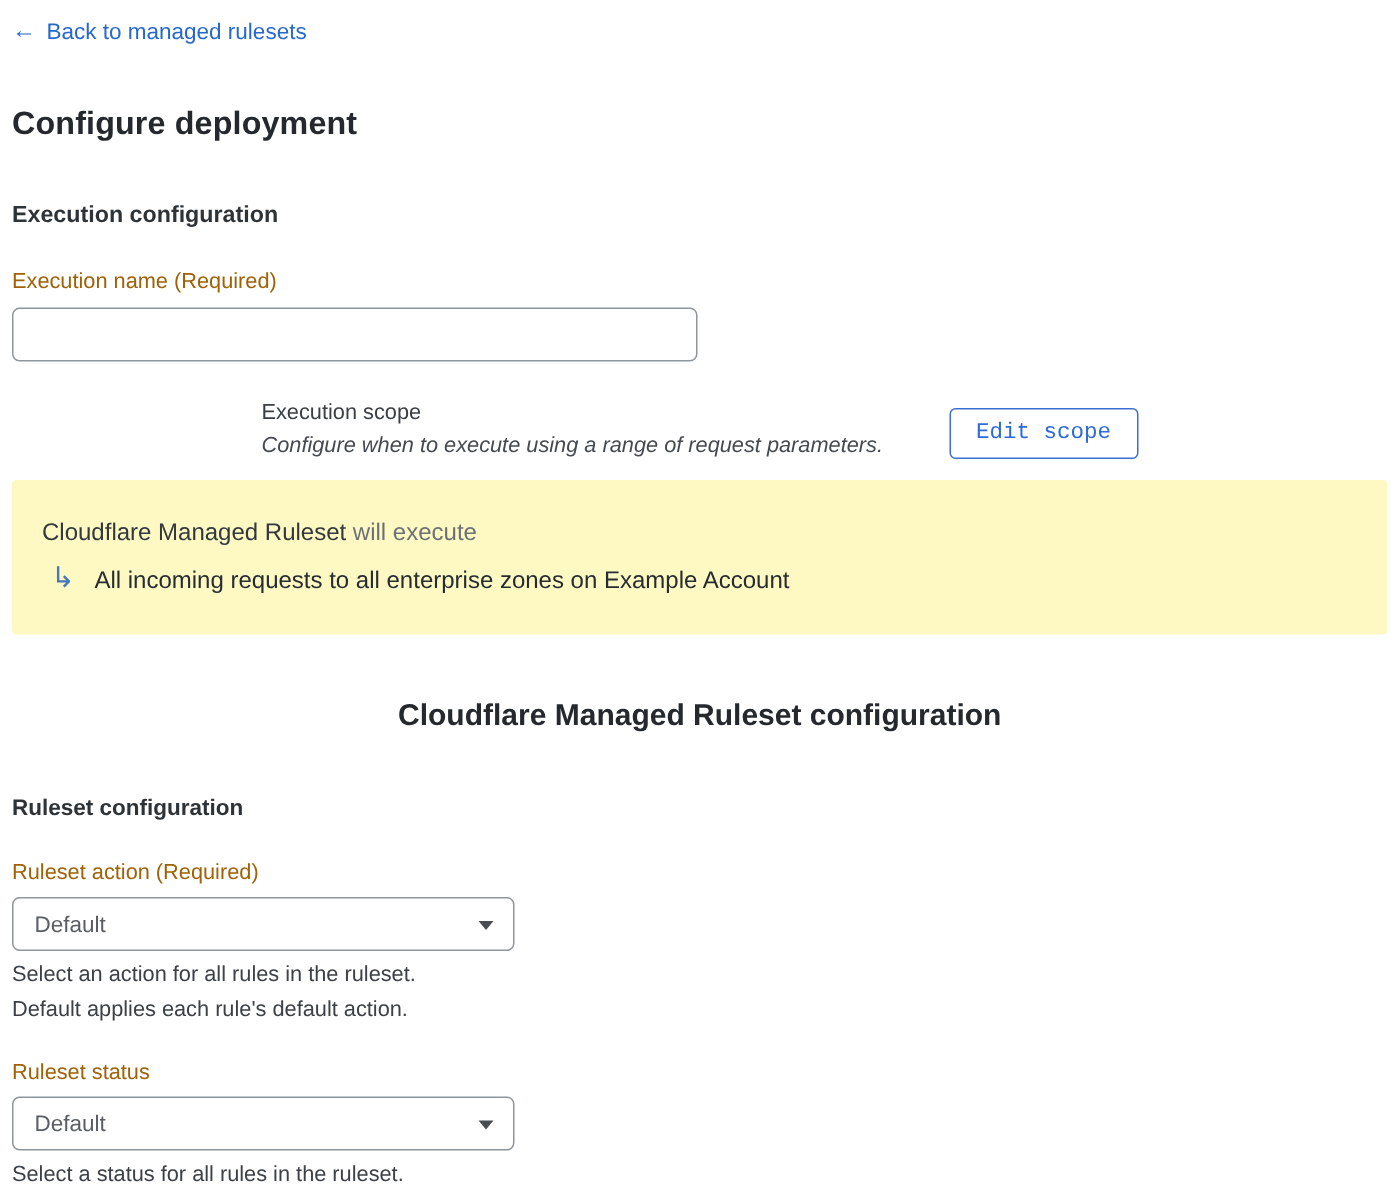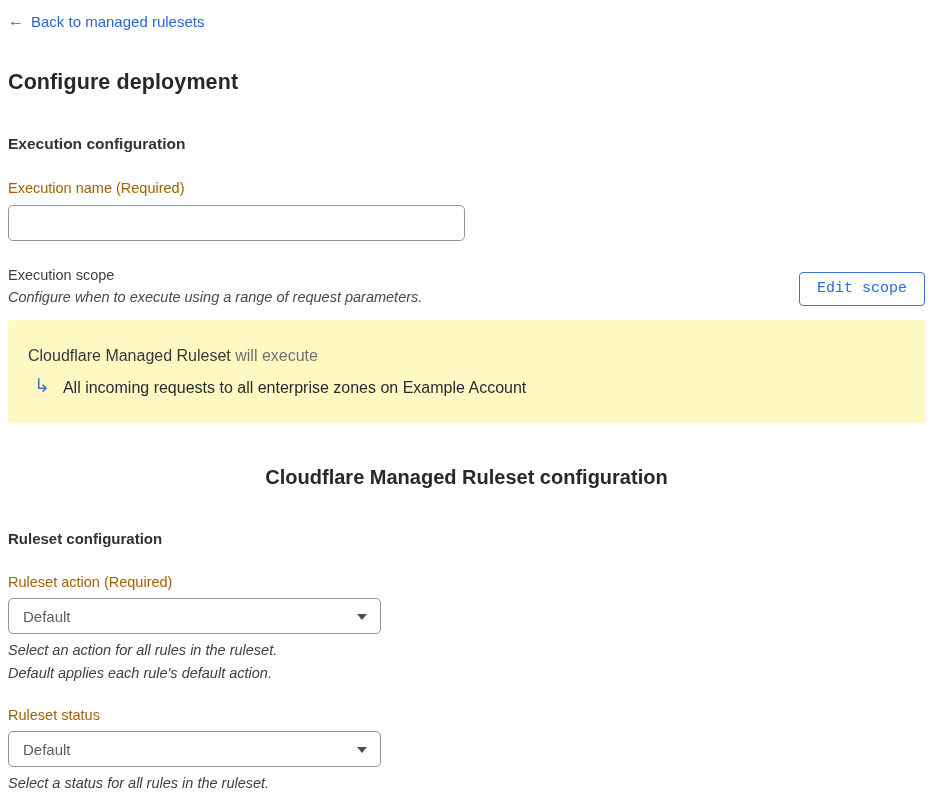--- a/index.html
+++ b/index.html
@@ -51,21 +51,21 @@
     width: 457px; height: 36px;
     border: 1px solid #8f959c; border-radius: 5px;
     font-family: inherit; font-size: 15px; color: #2b3037;
     padding: 0 12px; outline: none; background: #fff;
     display: block;
   }
 
   
   .scope-row {
     margin-top: 25px;
-    display: flex; justify-content: space-between; align-items: flex-start; gap: 44px;
+    display: flex; justify-content: center; align-items: flex-start; gap: 44px;
   }
   .scope-label { font-size: 14.5px; color: #3a3f46; line-height: 19px; }
   .scope-desc  { font-size: 14.5px; color: #454a51; line-height: 20px; margin-top: 2px; font-style: italic; }
   .edit-scope-btn {
     margin-top: 6px;
     background: #ffffff;
     border: 1px solid #3b6fd4; border-radius: 4px;
     color: #2e6bd8; font-family: Liberation Mono, monospace; font-size: 15px;
     padding: 7px 17px; cursor: pointer; line-height: 18px;
   }
@@ -86,36 +86,36 @@
   }
   .scope-panel .branch-arrow {
     color: #4578bd; font-size: 19px; line-height: 1;
     position: relative; top: -2px;
   }
   .scope-panel .scope-text { font-size: 16px; color: #272c32; }
 
   
   .select {
     margin-top: 7px;
-    width: 373px; height: 36px;
+    width: 335px; height: 36px;
     border: 1px solid #8f959c; border-radius: 5px;
     background: #fff; position: relative; cursor: pointer;
     display: flex; align-items: center;
     padding: 0 34px 0 14px;
   }
   .select .value { font-size: 15px; color: #5a5e64; }
   .select .caret {
     position: absolute; right: 13px; top: 15px;
     width: 0; height: 0;
     border-left: 5.5px solid transparent;
     border-right: 5.5px solid transparent;
     border-top: 6px solid #4a4e53;
   }
 
-  .help-text { font-size: 14.5px; color: #3c4147; line-height: 23px; font-style: italic; }
+  .help-text { font-size: 14.5px; color: #3c4147; line-height: 23px; }
   .help-block { margin-top: 5px; }
 </style>
 </head>
 <body>
 
 <div class="page">
 
   <a class="back-link">
     <span class="arrow">←</span>
     <span>Back to managed rulesets</span>

